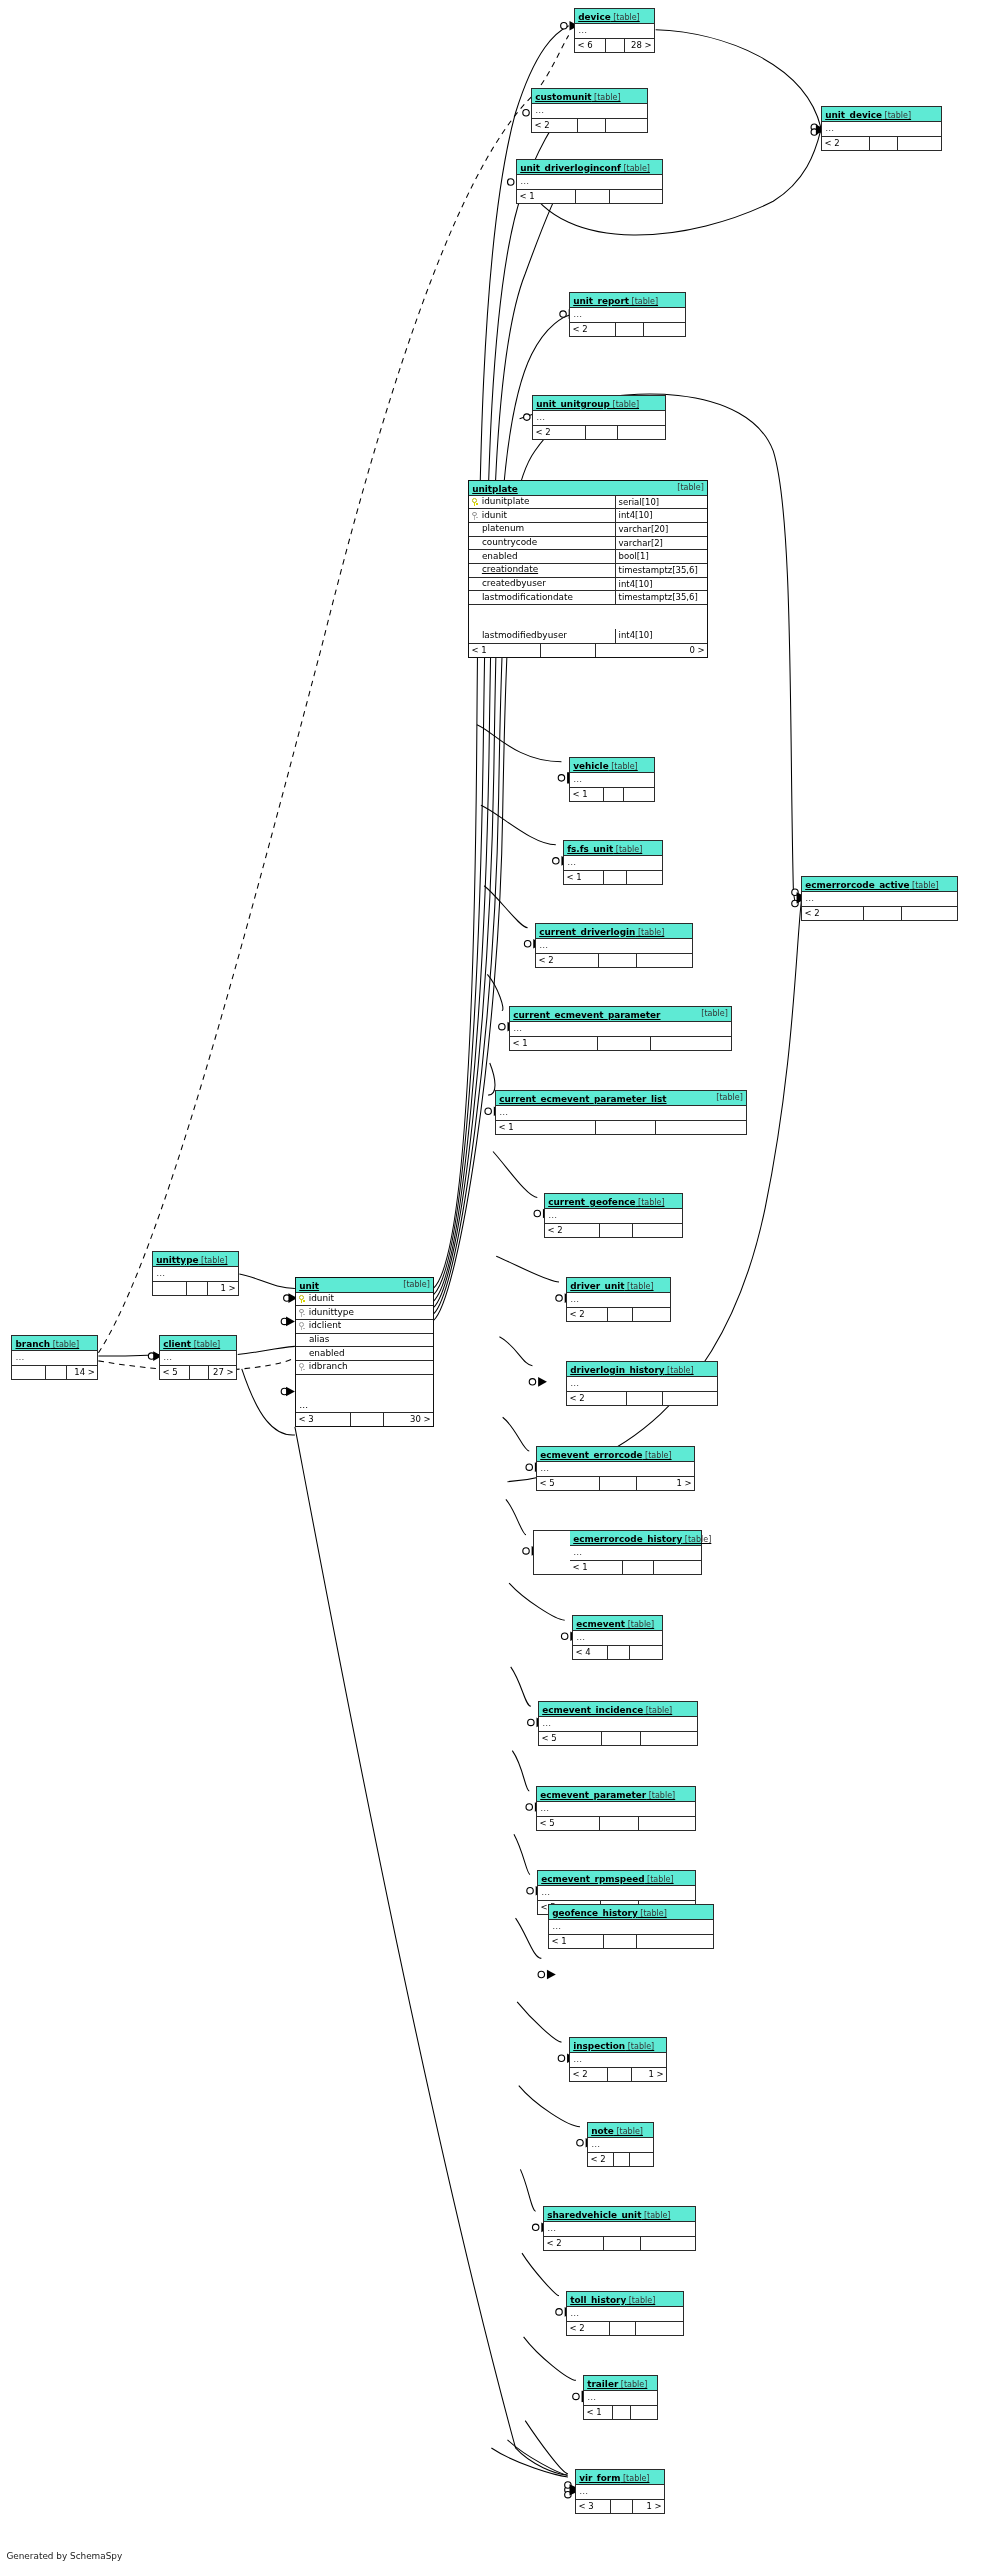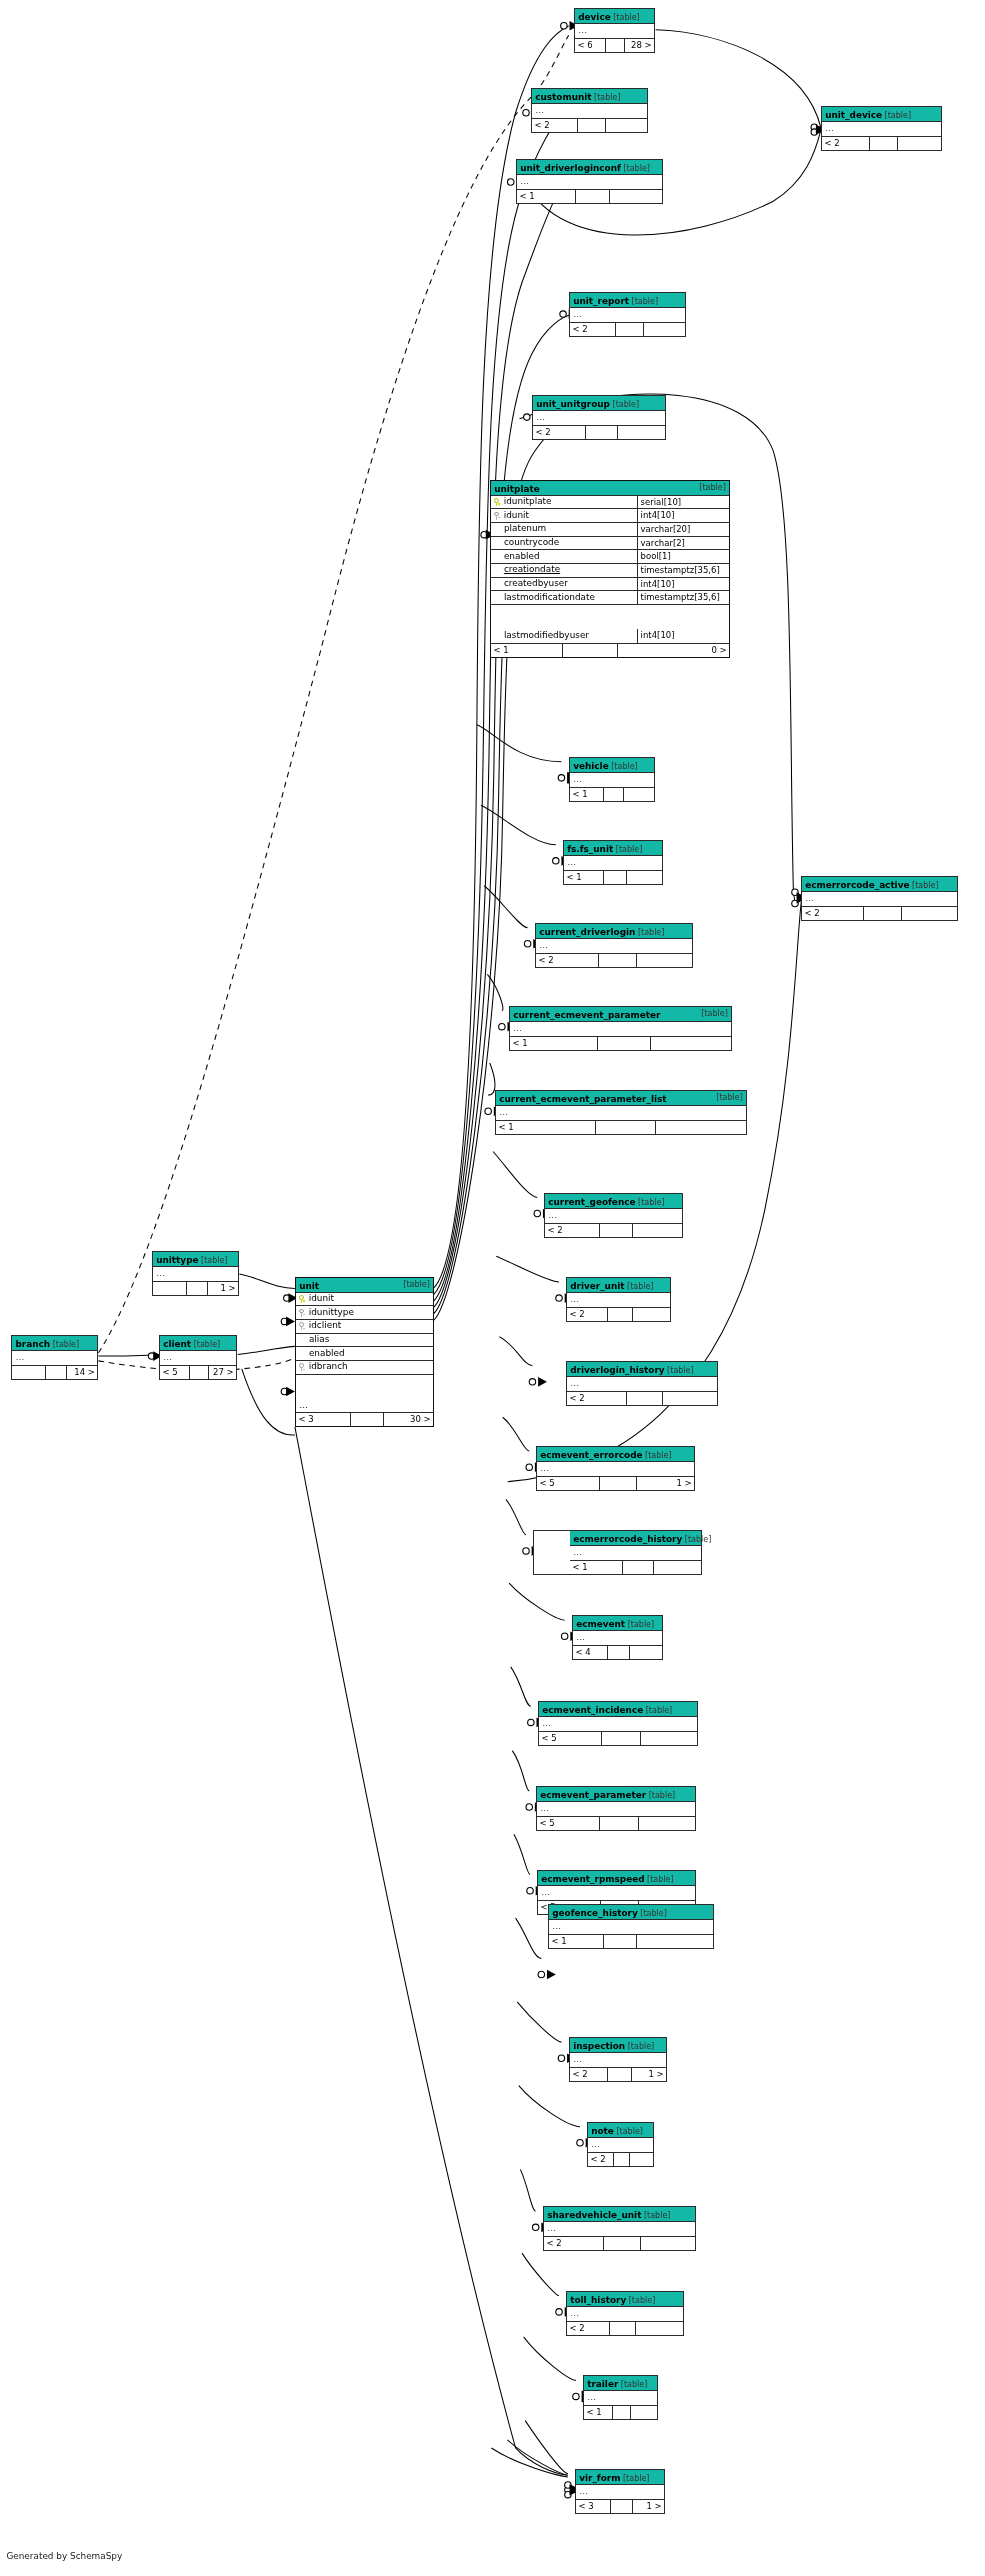--- a/index.html
+++ b/index.html
@@ -2,22 +2,22 @@
 <html style="font-size:13px"><head>
 <meta charset="utf-8">
 <style>
   html,body{margin:0;padding:0;background:#ffffff;}
   body{font-family:"DejaVu Sans", sans-serif;}
   #canvas{position:relative;width:986px;height:2576px;background:#fff;overflow:hidden;}
   svg#edges{position:absolute;left:0;top:0;width:986px;height:2576px;pointer-events:none;}
 
   .tbl{position:absolute;background:#fff;border:0.8px solid #2b2b2b;box-sizing:border-box;}
   .tbl.focus{border:1.6px solid #111;}
-  .thead{background:#14b8a6;border-bottom:0.8px solid #2b2b2b;height:14.5px;line-height:14.5px;
-         padding:0 3.2px;white-space:nowrap;box-sizing:border-box;position:relative;}
+  .thead{background:#5eead4;border-bottom:0.8px solid #2b2b2b;height:14.5px;line-height:14.5px;
+         padding:0 3.2px;white-space:nowrap;box-sizing:border-box;position:relative;text-decoration:underline;}
   .tname{font-weight:bold;font-size:8.9px;color:#000;letter-spacing:0px;}
   .ttag{font-size:8px;color:#333;font-weight:normal;}
   .thead.split .ttag{position:absolute;right:3.2px;top:0;}
   .body{border-bottom:0.8px solid #2b2b2b;}
   .row{height:13.7px;line-height:13.7px;font-size:8.9px;color:#000;white-space:nowrap;
        display:flex;box-sizing:border-box;border-bottom:0.8px solid #2b2b2b;}
   .row:last-child{border-bottom:none;margin-top:24px;}
   .row .cname{flex:0 0 auto;padding-left:3.2px;display:flex;align-items:center;gap:3.2px;overflow:hidden;}
   .row .ctype{flex:0 0 auto;border-left:0.8px solid #2b2b2b;padding-left:2.4px;font-size:8.5px;}
   .ellipsis{height:14.5px;line-height:13px;font-size:8.9px;padding-left:3.2px;color:#444;}
@@ -307,21 +307,21 @@
         <div class="thead"><span class="tname">unit_unitgroup</span><span class="ttag"> [table]</span></div>
         <div class="body">
           <div class="ellipsis">…</div>
         </div>
         <div class="foot">
           <div class="fl" style="width: 54px;">&lt; 2</div>
           <div class="fl" style="width: 32px;"></div>
           <div class="fr" style="width: 48px;"></div>
         </div>
       </div>
-      <div class="tbl focus" style="left: 490px; top: 480px; width: 240px;">
+      <div class="tbl focus" style="left: 468px; top: 480px; width: 240px;">
         <div class="thead split"><span class="tname">unitplate</span><span class="ttag">[table]</span></div>
         <div class="body">
           <div class="row">
             <div class="cname" style="width: 143px;">
               <span class="key">
                 <span class="hd"></span>
                 <span class="sh"></span>
                 <span class="tk"></span>
               </span>
               <span>idunitplate</span>

